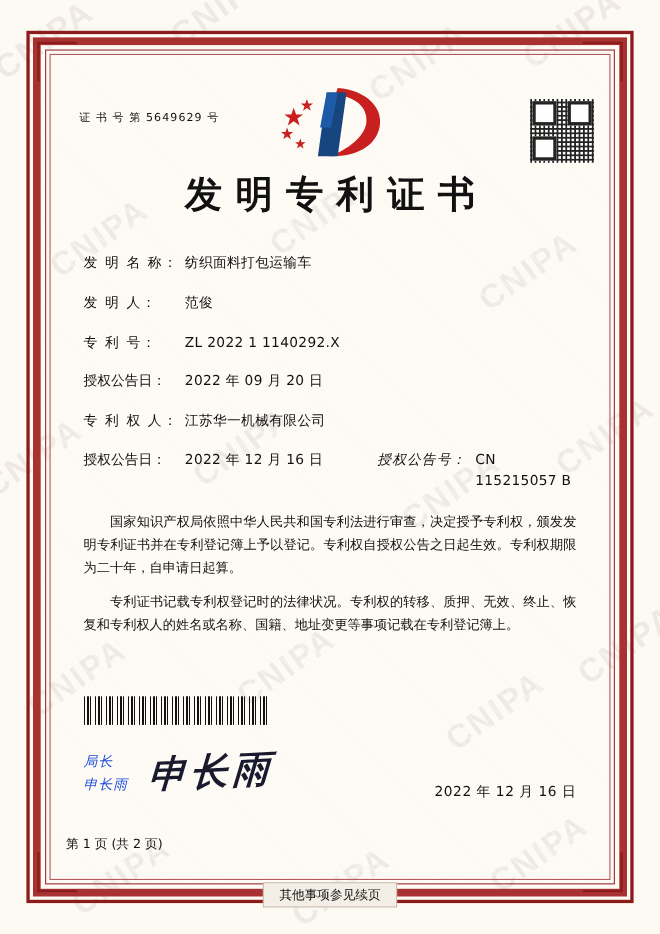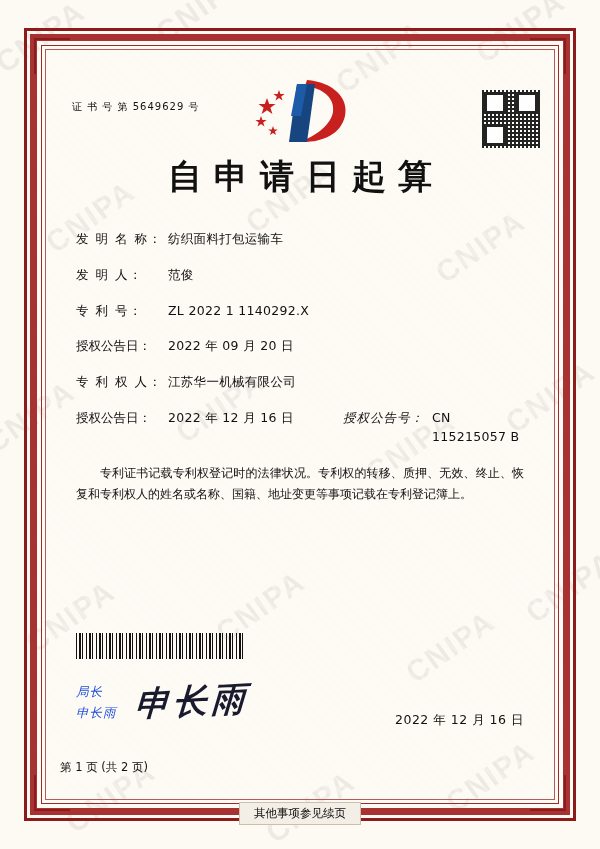--- a/index.html
+++ b/index.html
@@ -337,21 +337,21 @@
             <polygon points="28,50 29.2,53.4 32.8,53.4 29.9,55.6 31,59 28,56.9 25,59 26.1,55.6 23.2,53.4 26.8,53.4"></polygon>
           </g>
         </svg>
       </div>
 
       <div class="qr">
         <div class="qr-bl"></div>
       </div>
     </div>
 
-    <div class="title">自申请日起算</div>
+    <div class="title">发明专利证书</div>
 
     <div class="fields">
 
       <div class="field">
         <div class="f-label sp3">发 明 名 称：</div>
         <div class="f-value">纺织面料打包运输车</div>
       </div>
 
       <div class="field">
         <div class="f-label sp3">发 明 人：</div>
@@ -378,20 +378,21 @@
         <div class="f-label">授权公告日：</div>
         <div class="f-value">
           <span class="seg-a">2022 年 12 月 16 日</span>
           <span class="seg-b-label">授权公告号：</span>
           <span class="seg-b-val">CN 115215057 B</span>
         </div>
       </div>
 
     </div>
 
+    <p class="para first">国家知识产权局依照中华人民共和国专利法进行审查，决定授予专利权，颁发发明专利证书并在专利登记簿上予以登记。专利权自授权公告之日起生效。专利权期限为二十年，自申请日起算。</p>
     <p class="para">专利证书记载专利权登记时的法律状况。专利权的转移、质押、无效、终止、恢复和专利权人的姓名或名称、国籍、地址变更等事项记载在专利登记簿上。</p>
 
     <div class="barcode"></div>
 
     <div class="sig-block">
       <div class="sig-labels">
         <div>局长</div>
         <div>申长雨</div>
       </div>
       <div class="sig-script">申长雨</div>

